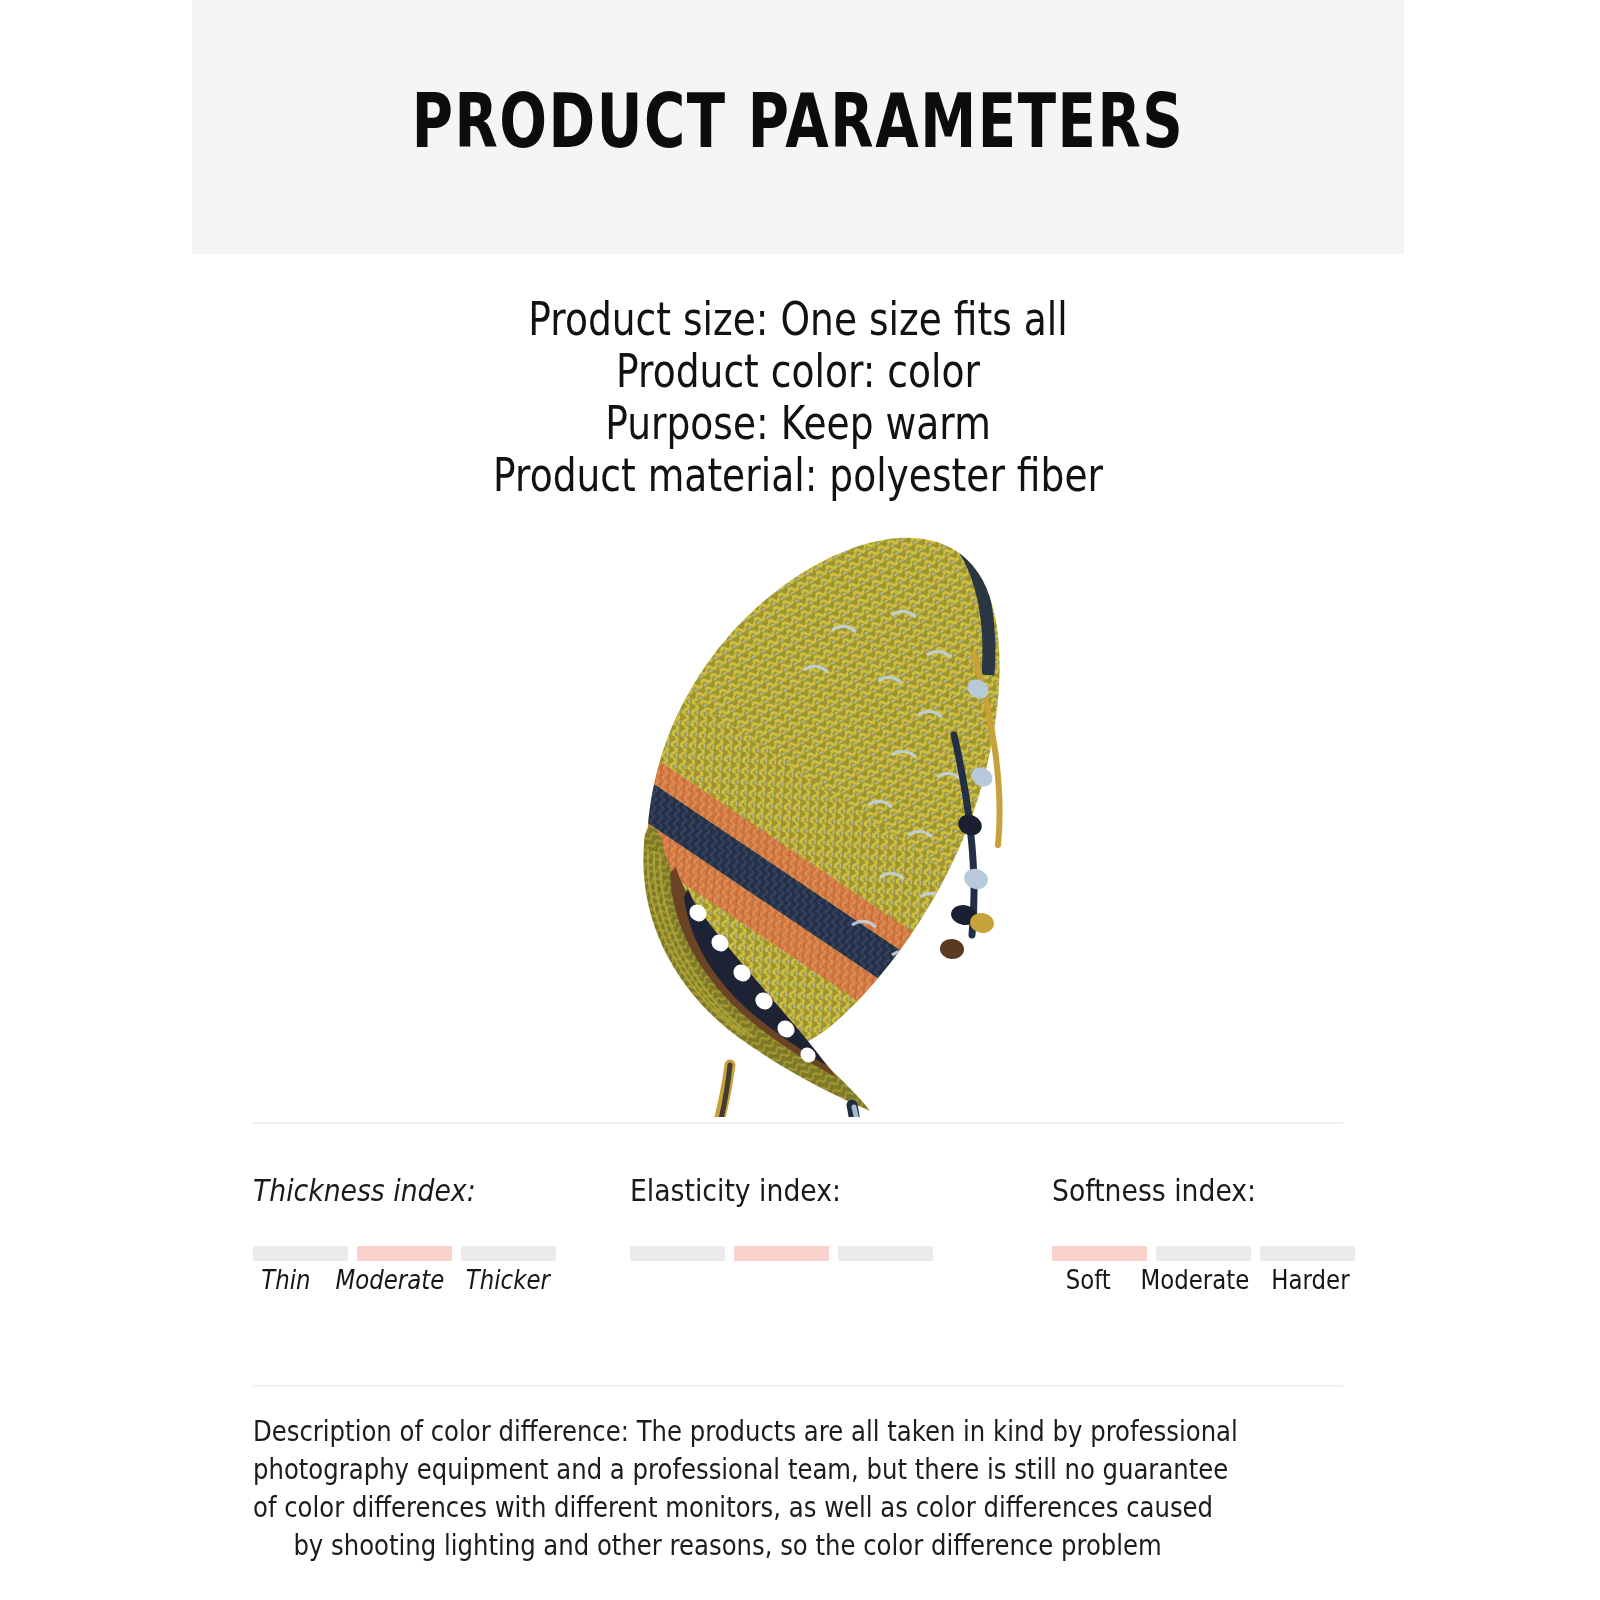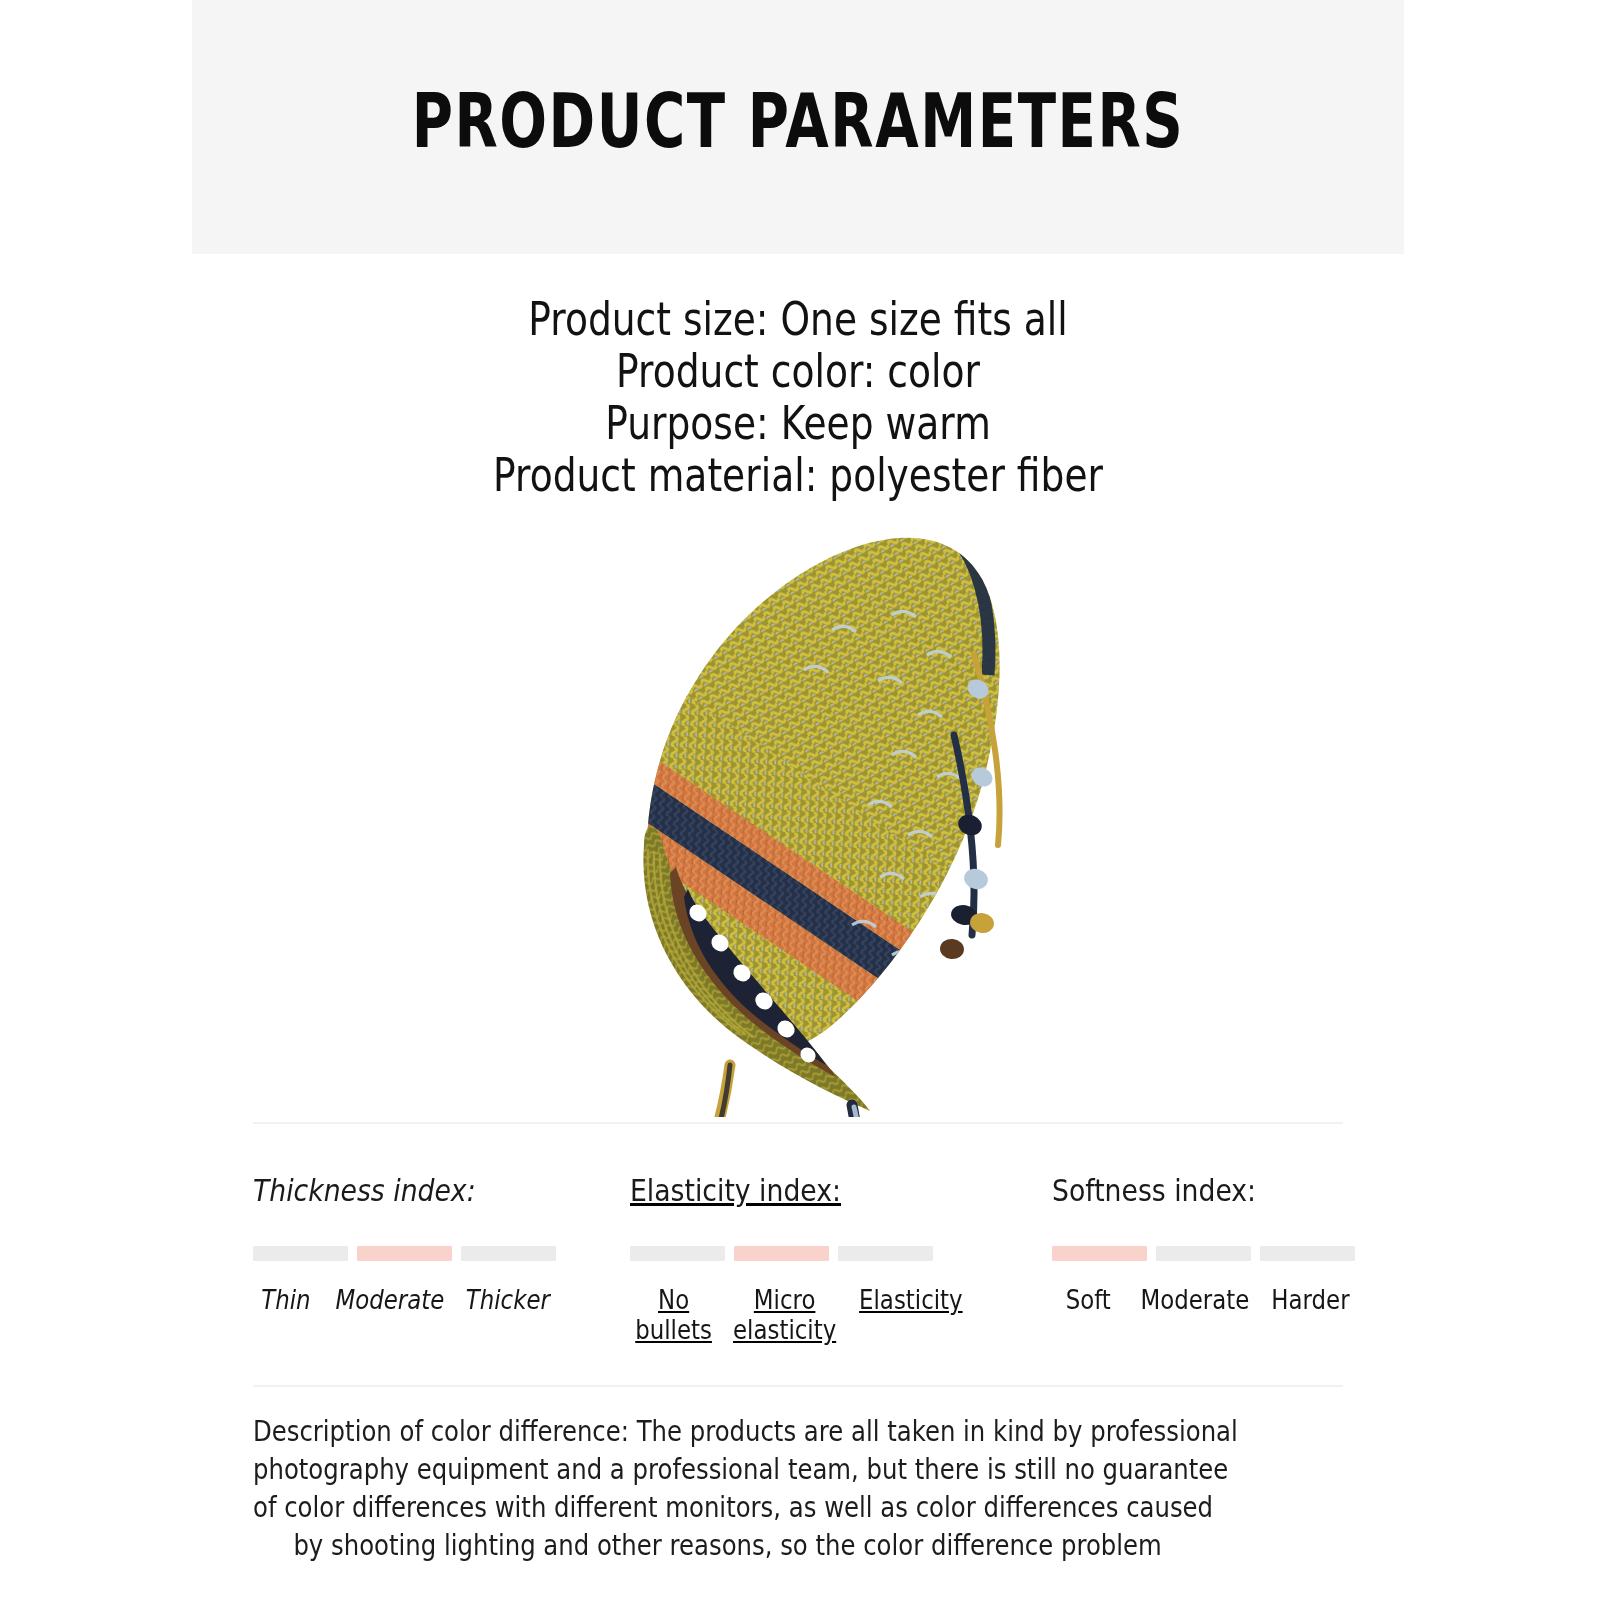--- a/index.html
+++ b/index.html
@@ -66,21 +66,21 @@
     left:253px;
     width:1090px; height:2px;
     background:#f1f1f1;
   }
   .divider.d1{ top:1122px; }
   .divider.d2{ top:1385px; }
 
   
   .index-group{ position:absolute; top:1172px; }
   .index-group.g1{ left:253px; width:330px;font-style:italic; }
-  .index-group.g2{ left:630px; width:330px;text-decoration:underline; }
+  .index-group.g2{ left:630px; width:330px; }
   .index-group.g3{ left:1052px; width:330px; }
 
   .index-heading{
     font-family:"DejaVu Sans", sans-serif;
     font-size:31px;
     color:#1a1a1a;
     white-space:nowrap;
     transform:scaleX(0.86);
     transform-origin:left center;
     margin-bottom:38px;
@@ -96,21 +96,21 @@
     height:15px;
     background:#ebebeb;
     border-radius:1px;
   }
   .bar.active{ background:#fad2cc; }
 
   .labels-row{
     display:flex;
     gap:9px;
     width:303px;
-    margin-top:24px;
+    margin-top:4px;
   }
   .bar-label{
     flex:1 1 0;
     text-align:center;
     font-family:"DejaVu Sans", sans-serif;
     font-size:26px;
     line-height:30px;
     color:#161616;
     transform:scaleX(0.88);
   }
@@ -304,25 +304,20 @@
   </div>
 </div>
 
 <div class="index-group g2">
   <div class="index-heading">Elasticity index:</div>
   <div class="bars-row">
     <div class="bar"></div>
     <div class="bar active"></div>
     <div class="bar"></div>
   </div>
-  <div class="labels-row">
-    <div class="bar-label">No bullets</div>
-    <div class="bar-label">Micro elasticity</div>
-    <div class="bar-label">Elasticity</div>
-  </div>
 </div>
 
 <div class="index-group g3">
   <div class="index-heading">Softness index:</div>
   <div class="bars-row">
     <div class="bar active"></div>
     <div class="bar"></div>
     <div class="bar"></div>
   </div>
   <div class="labels-row">

